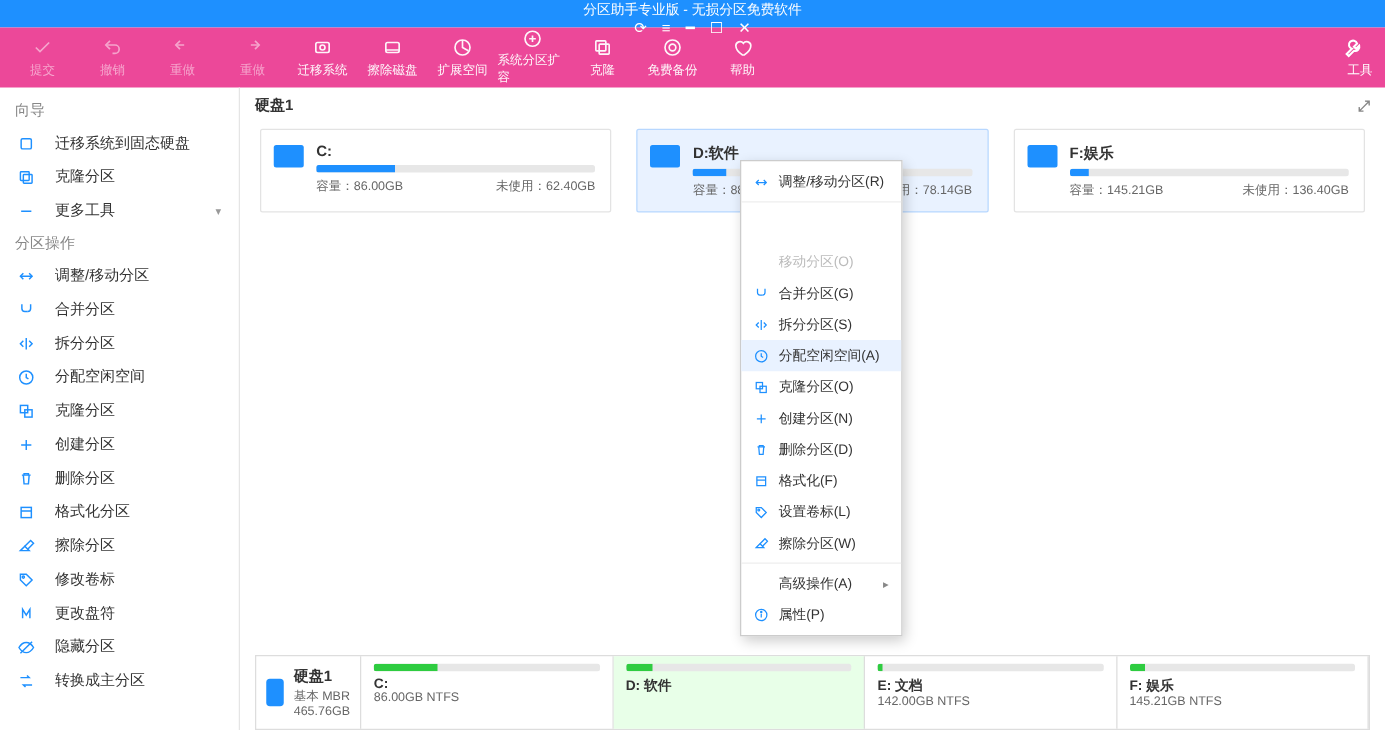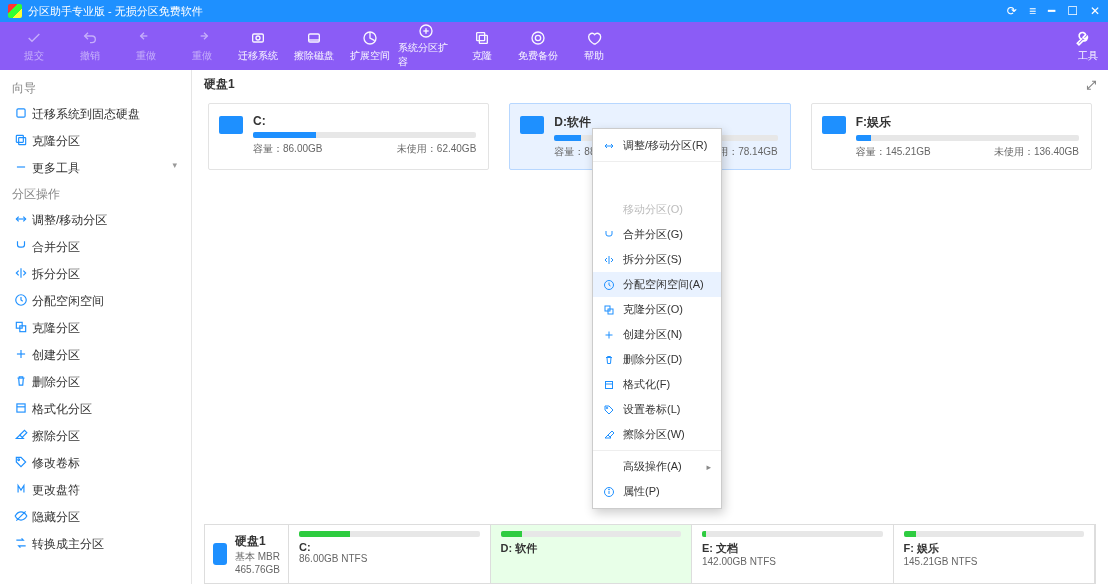--- a/index.html
+++ b/index.html
@@ -1,31 +1,31 @@
 <!DOCTYPE html>
 <html><head>
 <meta charset="utf-8">
 <style>
   * { box-sizing: border-box; margin: 0; padding: 0; }
   body { font-family: "Microsoft YaHei", -apple-system, sans-serif; font-size: 12px; color: #333; background: #fff; width: 1108px; height: 584px; overflow: hidden; }
-  .titlebar { height: 22px; background: #1e90ff; display: flex; align-items: center; padding: 0 8px; color: #fff; }
+  .titlebar { height: 22px; background: #1e90ff; display: flex; align-items: center; padding: 0 8px; color: #fff; flex-direction: column; }
   .titlebar .logo { width: 14px; height: 14px; background: linear-gradient(135deg,#f33 0 33%,#3f3 33% 66%,#ff3 66%); border-radius: 2px; margin-right: 6px; }
   .titlebar .title { flex: 1; font-size: 11px; }
   .titlebar .win-controls { display: flex; gap: 12px; }
   .titlebar .win-controls span { cursor: pointer; font-size: 12px; }
-  .toolbar { height: 48px; background: #8b5cf6; display: flex; align-items: center; padding: 0 6px; color: #fff; }
+  .toolbar { height: 48px; background: #ec4899; display: flex; align-items: center; padding: 0 6px; color: #fff; }
   .toolbar .btn { display: flex; flex-direction: column; align-items: center; justify-content: center; width: 56px; height: 44px; cursor: pointer; font-size: 10px; gap: 2px; opacity: .95; }
   .toolbar .btn .ico { width: 18px; height: 18px; display: flex; align-items: center; justify-content: center; }
   .toolbar .btn.disabled { opacity: .5; }
   .toolbar .spacer { flex: 1; }
   .toolbar .right-btn { width: 28px; text-align: center; cursor: pointer; }
   .body { display: flex; height: calc(584px - 70px); }
   .sidebar { width: 192px; border-right: 1px solid #e5e5e5; overflow-y: auto; padding: 6px 0; }
   .side-head { padding: 4px 12px; color: #888; font-size: 12px; }
-  .side-item { display: flex; align-items: flex-start; gap: 4px; padding: 5px 14px; cursor: pointer; color: #333; }
+  .side-item { display: flex; align-items: center; gap: 16px; padding: 5px 14px; cursor: pointer; color: #333; }
   .side-item .ico { width: 14px; height: 14px; display: flex; align-items: center; justify-content: center; color: #1e90ff; }
   .side-item .chevron { margin-left: auto; color: #999; font-size: 9px; }
   .main { flex: 1; display: flex; flex-direction: column; position: relative; }
   .disk-header { display: flex; align-items: center; padding: 6px 12px; font-weight: bold; font-size: 12px; }
   .disk-header .expand { margin-left: auto; color: #888; cursor: pointer; }
   .parts-grid { display: grid; grid-template-columns: repeat(3, 1fr); gap: 16px 20px; padding: 4px 16px 12px 16px; }
   .part-card { border: 1px solid #e3e3e3; border-radius: 2px; padding: 10px 12px 10px 44px; position: relative; min-height: 60px; background: #fff; cursor: pointer; }
   .part-card.selected { background: #e9f2ff; border-color: #b7d7ff; }
   .part-card .dicon { position: absolute; left: 10px; top: 12px; width: 24px; height: 18px; border-radius: 2px; background: #1e90ff; }
   .part-card .pname { font-weight: bold; font-size: 12px; margin-bottom: 4px; }

